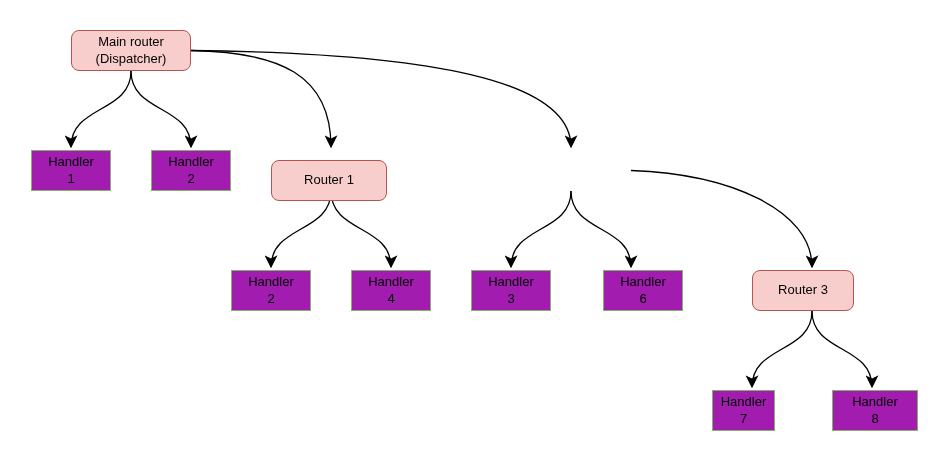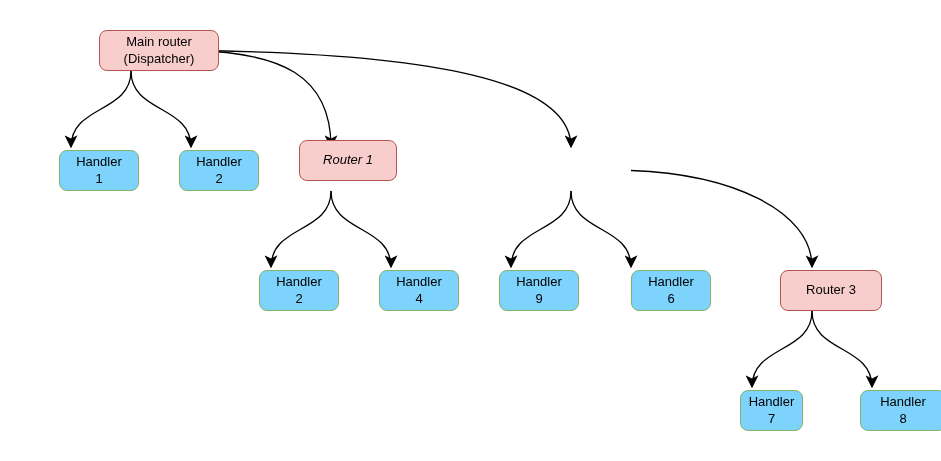--- a/index.html
+++ b/index.html
@@ -31,31 +31,30 @@
     position: absolute;
     box-sizing: border-box;
     display: flex;
     align-items: center;
     justify-content: center;
     text-align: center;
     font-size: 13px;
     line-height: 1.25;
     color: #000000;
     padding: 2px 22px;
-    margin-left: 28px;
   }
   .node.router {
     background: #f8cecc;
     border: 1px solid #b85450;
     border-radius: 8px;
   }
   .node.handler {
-    background: #7dd3fc;
+    background: #a21caf;
     border: 1px solid #82b366;
-    border-radius: 8px;
+    border-radius: 0;
   }
 </style>
 </head>
 <body>
 
 <div class="canvas">
 
   <svg class="edges" viewBox="0 0 941 461" xmlns="http://www.w3.org/2000/svg">
     <defs>
       <marker id="arrow" viewBox="0 0 10 10" refX="9" refY="5" markerWidth="11" markerHeight="10" orient="auto">
@@ -80,35 +79,35 @@
   </div>
 
   <div class="node handler" style="left:31px; top:150px; width:80px; height:41px;">
     <span>Handler 1</span>
   </div>
 
   <div class="node handler" style="left:151px; top:150px; width:80px; height:41px;">
     <span>Handler 2</span>
   </div>
 
-  <div class="node router" style="left:271px; top:140px; width:98px; height:41px;font-style:italic;">
+  <div class="node router" style="left:271px; top:160px; width:116px; height:41px;">
     <span>Router 1</span>
   </div>
 
 
   <div class="node handler" style="left:231px; top:270px; width:80px; height:41px;">
     <span>Handler 2</span>
   </div>
 
   <div class="node handler" style="left:351px; top:270px; width:80px; height:41px;text-align:center;">
     <span>Handler 4</span>
   </div>
 
   <div class="node handler" style="left:471px; top:270px; width:80px; height:41px;">
-    <span>Handler 9</span>
+    <span>Handler 3</span>
   </div>
 
   <div class="node handler" style="left:603px; top:270px; width:80px; height:41px;">
     <span>Handler 6</span>
   </div>
 
   <div class="node router" style="left:752px; top:270px; width:102px; height:41px;">
     <span>Router 3</span>
   </div>
 

